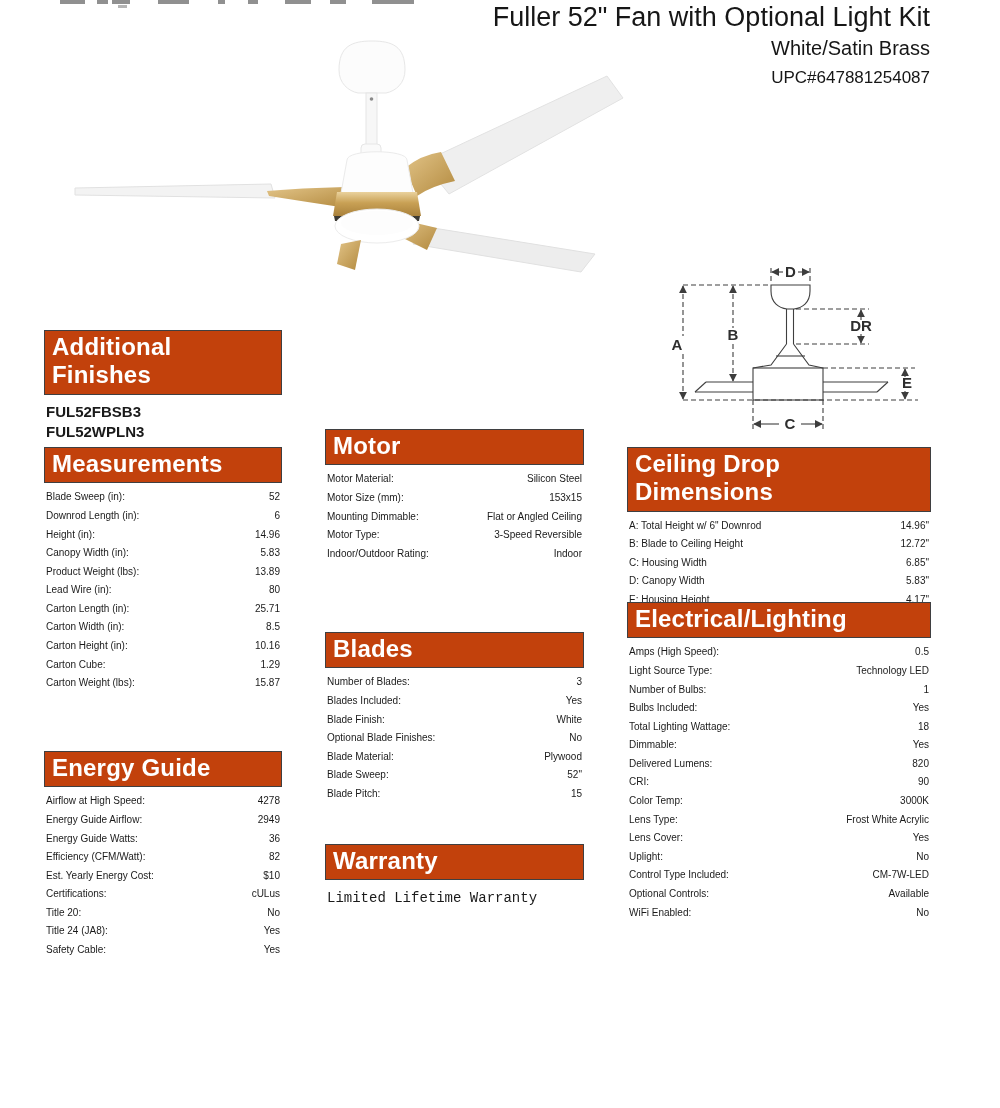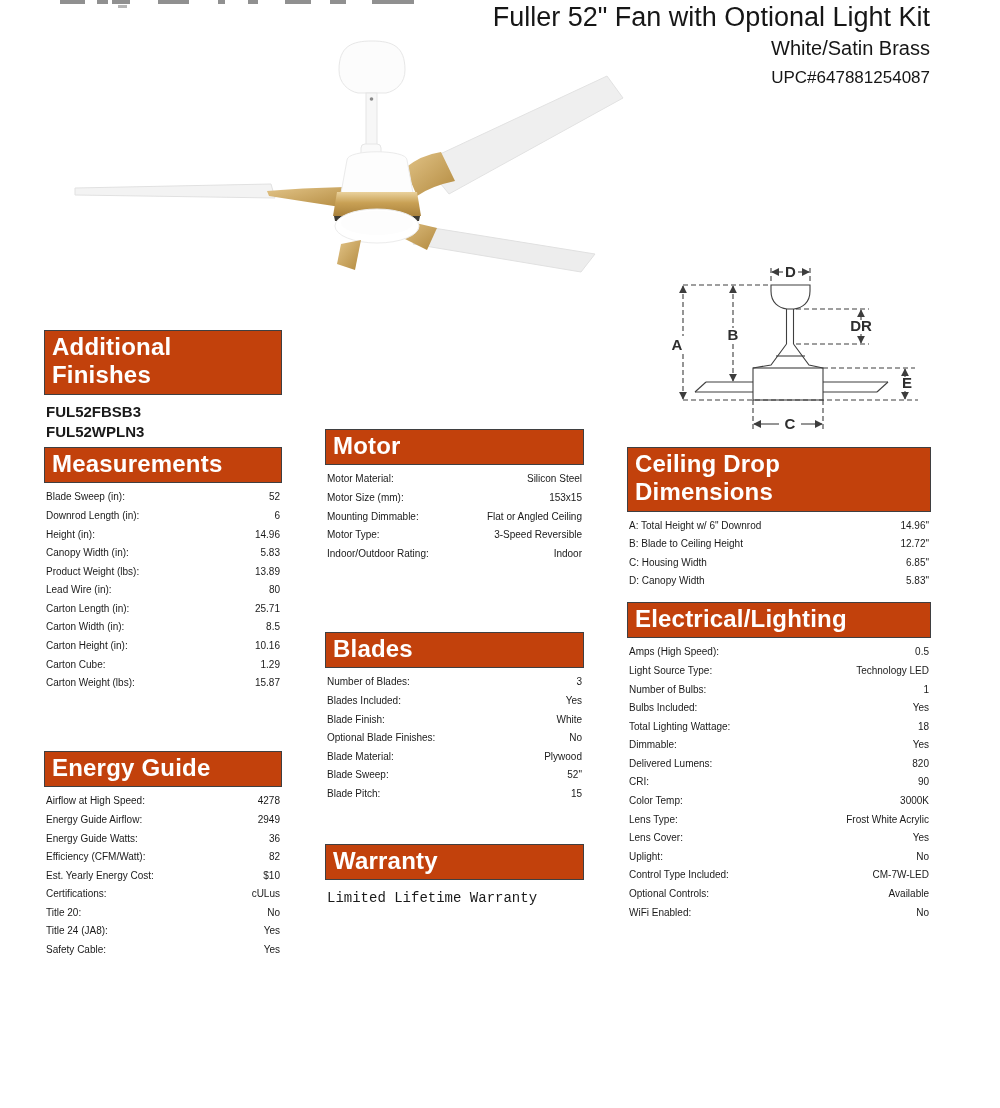--- a/index.html
+++ b/index.html
@@ -390,20 +390,24 @@
         <div class="row">
           <span class="lbl">C: Housing Width</span>
           <span class="val">6.85"</span>
         </div>
 
         <div class="row">
           <span class="lbl">D: Canopy Width</span>
           <span class="val">5.83"</span>
         </div>
 
+        <div class="row">
+          <span class="lbl">E: Housing Height</span>
+          <span class="val">4.17"</span>
+        </div>
       </div>
   </section>
 
   <section class="panel" id="electrical">
     <h2 class="bar">Electrical/Lighting</h2>
     <div class="rows">
 
         <div class="row">
           <span class="lbl">Amps (High Speed):</span>
           <span class="val">0.5</span>

